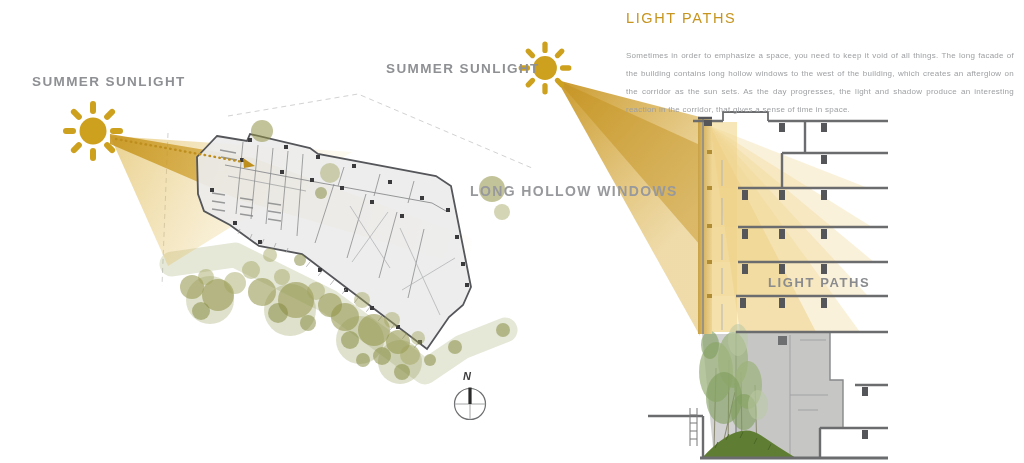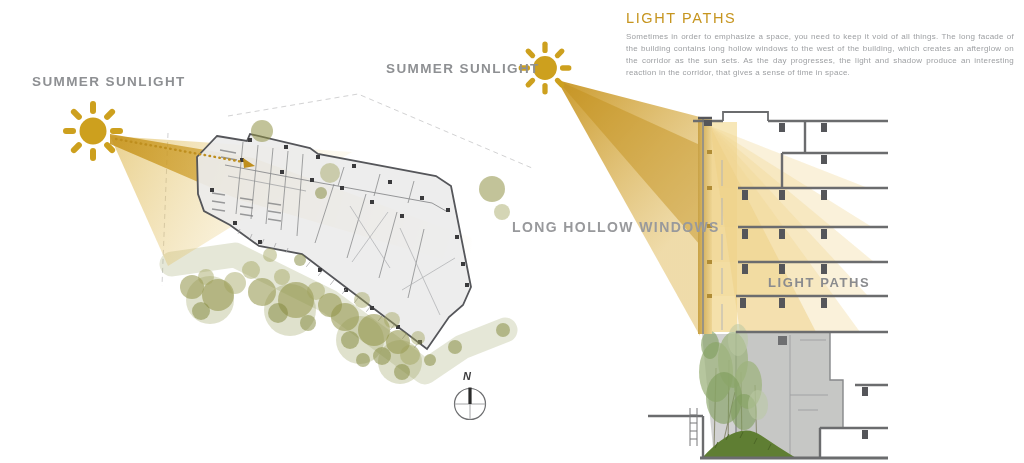--- a/index.html
+++ b/index.html
@@ -12,21 +12,21 @@
     position:absolute;color:#8e9093;letter-spacing:1.4px;
     font-size:13.5px;font-weight:700;white-space:nowrap;
   }
   .lbl-windows{font-size:14px;color:#98999c;}
   .lbl-lightpaths{font-size:13px;color:#8a8b8e;letter-spacing:1.6px;}
   .anno{position:absolute;left:626px;top:10px;width:388px;}
   .anno-title{
     color:#c6951f;font-size:14.5px;letter-spacing:1.6px;font-weight:500;
   }
   .anno-body{
-    margin-top:5px;color:#9ea0a3;font-size:8px;line-height:12px;
+    margin-top:21px;color:#9ea0a3;font-size:8px;line-height:18px;
     text-align:justify;text-justify:inter-word;letter-spacing:0.25px;
   }
   .compass-n{
     position:absolute;left:463px;top:370px;color:#3c3c3e;font-size:11px;
     font-style:italic;font-weight:700;letter-spacing:0;
   }
 </style>
 </head>
 <body>
 
@@ -371,21 +371,21 @@
         </g>
       </g>
     </g>
   </g>
 </svg>
 
 <div class="lbl" style="left:32px;top:74px;">SUMMER SUNLIGHT</div>
 
 <div class="lbl" style="left:386px;top:61px;">SUMMER SUNLIGHT</div>
 
-<div class="lbl lbl-windows" style="left:512px;top:183px;margin-top:36px;">LONG HOLLOW WINDOWS</div>
+<div class="lbl lbl-windows" style="left:470px;top:183px;">LONG HOLLOW WINDOWS</div>
 
 <div class="lbl lbl-lightpaths" style="left:768px;top:275px;">LIGHT PATHS</div>
 
 <div class="compass-n">N</div>
 
 <div class="anno">
   <div class="anno-title">LIGHT PATHS</div>
   <div class="anno-body">Sometimes in order to emphasize a space, you need to keep it void of all things. The long facade of the building contains long hollow windows to the west of the building, which creates an afterglow on the corridor as the sun sets. As the day progresses, the light and shadow produce an interesting reaction in the corridor, that gives a sense of time in space.</div>
 </div>
 

